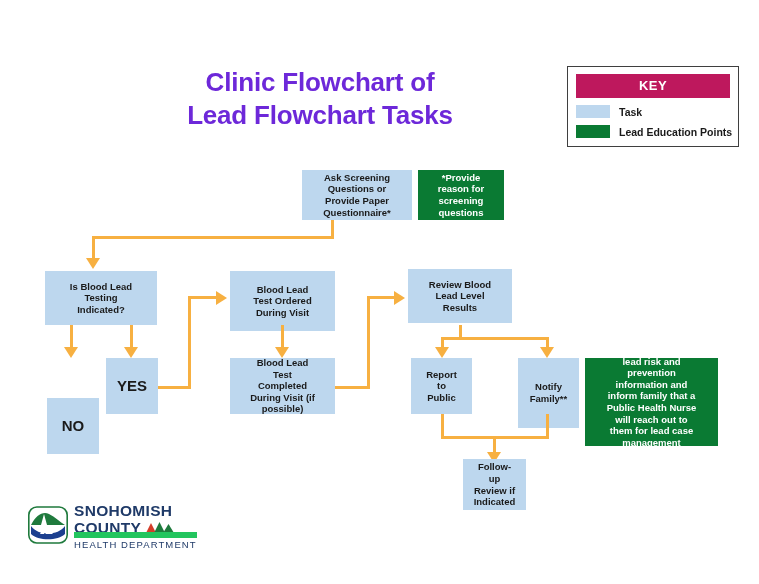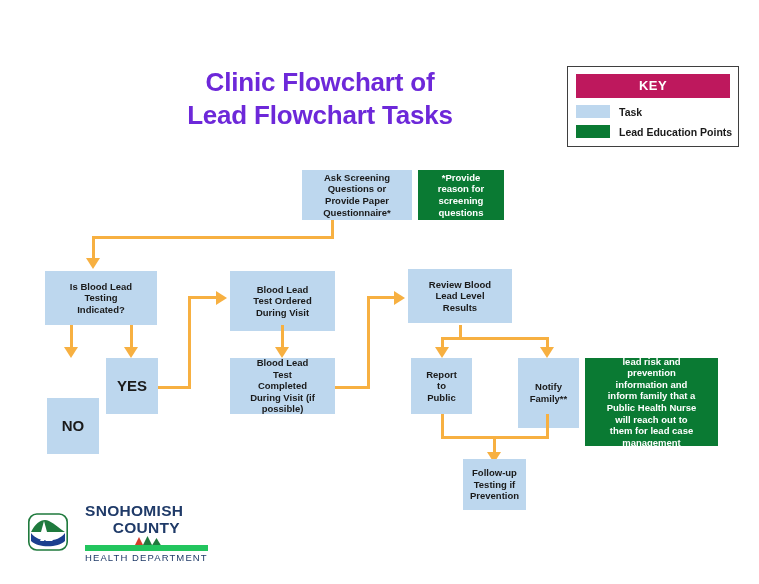--- a/index.html
+++ b/index.html
@@ -120,32 +120,32 @@
   
   #logo {
     position: absolute;
     left: 28px;
     top: 503px;
     display: flex;
     align-items: center;
   }
   #logo-mark { flex: 0 0 auto; }
   #logo-text {
-    margin-left: 17px;
+    margin-left: 6px;
     line-height: 1;
   }
   #logo-l1, #logo-l2 {
     font-size: 15.5px;
     font-weight: bold;
     color: #1f3a68;
     letter-spacing: 0.3px;
     display: flex;
     align-items: center;
   }
-  #logo-l2 { margin-top: 1px; flex-direction: column; }
+  #logo-l2 { margin-top: 1px; }
   #logo-peaks { margin-left: 4px; display: inline-flex; }
   #logo-l3 {
     font-size: 9.5px;
     color: #1f3a68;
     letter-spacing: 1.1px;
     margin-top: 2px;
     border-top: 6px solid #22c55e;
     padding-top: 1px;
   }
 </style>
@@ -248,21 +248,21 @@
     <span class="txt">**If elevated, offer lead risk and prevention information and inform family that a Public Health Nurse will reach out to them for lead case management services</span>
   </div>
 
   <div class="conn v" style="left:441px; top:414px; height:24px;"></div>
   <div class="conn v" style="left:546px; top:414px; height:24px;"></div>
   <div class="conn h" style="left:441px; top:436px; width:108px;"></div>
   <div class="conn v" style="left:493px; top:436px; height:18px;"></div>
   <div class="arrow down" style="left:487px; top:452px;"></div>
 
   <div class="node task" style="left:463px; top:459px; width:63px; height:51px; font-size:9.5px;">
-    <span class="txt">Follow-up Testing if Prevention</span>
+    <span class="txt">Follow-up Review if Indicated</span>
   </div>
 
   <div id="logo">
     <span id="logo-mark">
       <svg width="40" height="38" viewBox="0 0 40 38">
         <rect x="0.8" y="1" width="38.4" height="36" rx="8" ry="8" fill="#ffffff" stroke="#1f7a3d" stroke-width="1.6"></rect>
         <path d="M3 19 C8 9, 15 5, 21 8 C27 11, 32 16, 37 19 L3 19 Z" fill="#1f7a3d"></path>
         <path d="M13 19 L16 8 L19 19 Z" fill="#ffffff"></path>
         <path d="M3 20 C10 30, 30 30, 37 20 L37 28 C30 35, 10 35, 3 28 Z" fill="#1c3f8f"></path>
         <path d="M16 21 L16 28 L12 28 Z" fill="#ffffff"></path>

